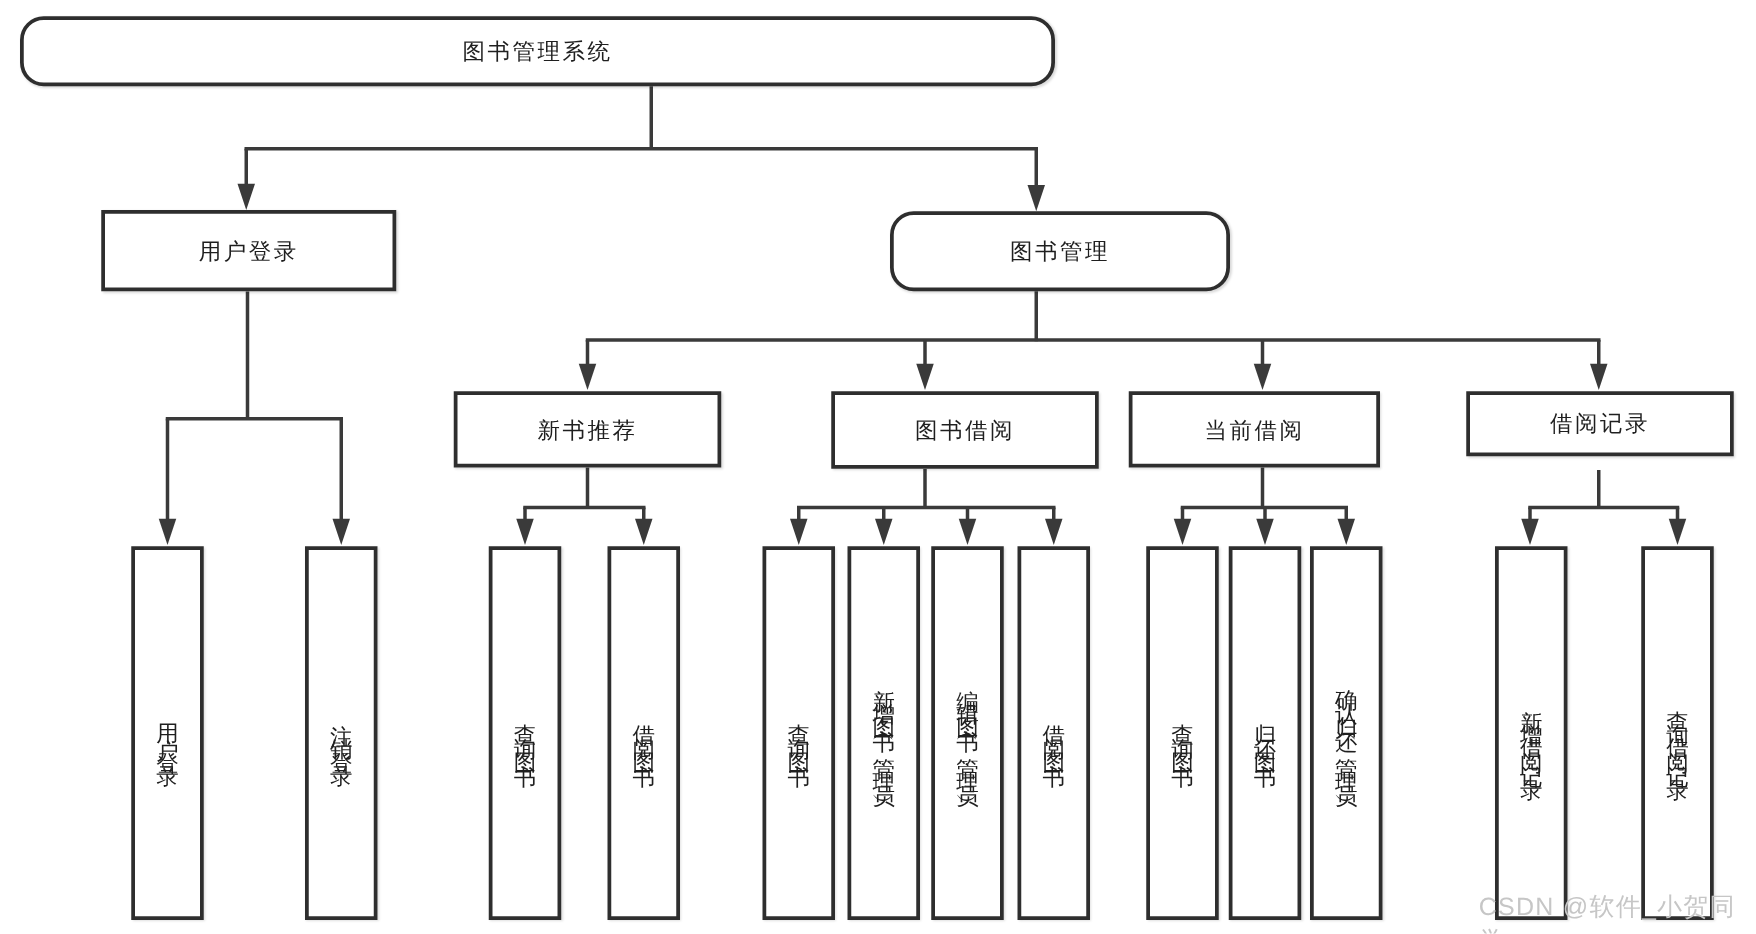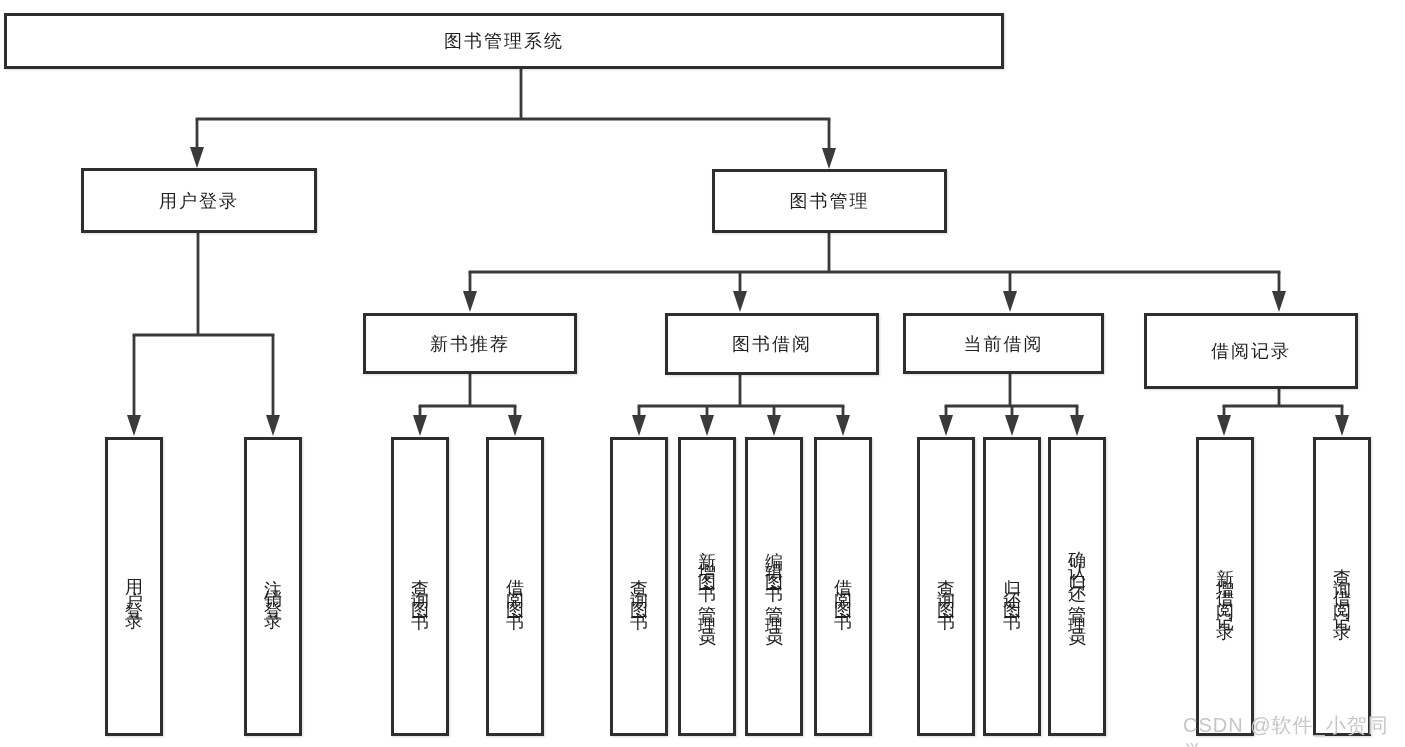--- a/index.html
+++ b/index.html
@@ -96,29 +96,29 @@
       <polygon points="767,415 781,415 774,436"></polygon>
       <polygon points="836,415 850,415 843,436"></polygon>
       <polygon points="939,415 953,415 946,436"></polygon>
       <polygon points="1005,415 1019,415 1012,436"></polygon>
       <polygon points="1070,415 1084,415 1077,436"></polygon>
       <polygon points="1217,415 1231,415 1224,436"></polygon>
       <polygon points="1335,415 1349,415 1342,436"></polygon>
     </g>
   </svg>
 
-  <div class="box" style="left:4px;top:13px;width:1000px;height:56px;">图书管理系统</div>
+  <div class="box" style="left:16px;top:13px;width:828px;height:56px;border-radius:19px;">图书管理系统</div>
 
   <div class="box" style="left:81px;top:168px;width:236px;height:65px;">用户登录</div>
-  <div class="box" style="left:712px;top:169px;width:235px;height:64px;">图书管理</div>
+  <div class="box" style="left:712px;top:169px;width:272px;height:64px;border-radius:19px;">图书管理</div>
 
   <div class="box" style="left:363px;top:313px;width:214px;height:61px;">新书推荐</div>
   <div class="box" style="left:633px;top:313px;width:214px;height:62px;margin-left:32px;">图书借阅</div>
   <div class="box" style="left:903px;top:313px;width:201px;height:61px;">当前借阅</div>
-  <div class="box" style="left:1144px;top:313px;width:214px;height:76px;">借阅记录</div>
+  <div class="box" style="left:1173px;top:313px;width:214px;height:52px;">借阅记录</div>
 
   <div class="box vbox" style="left:105px;top:437px;width:58px;height:299px;">用户登录</div>
   <div class="box vbox" style="left:244px;top:437px;width:58px;height:299px;">注销登录</div>
 
   <div class="box vbox" style="left:391px;top:437px;width:58px;height:299px;">查询图书</div>
   <div class="box vbox" style="left:486px;top:437px;width:58px;height:299px;">借阅图书</div>
 
   <div class="box vbox" style="left:610px;top:437px;width:58px;height:299px;">查询图书</div>
   <div class="box vbox" style="left:678px;top:437px;width:58px;height:299px;">新增图书（管理员）</div>
   <div class="box vbox" style="left:745px;top:437px;width:58px;height:299px;">编辑图书（管理员）</div>

